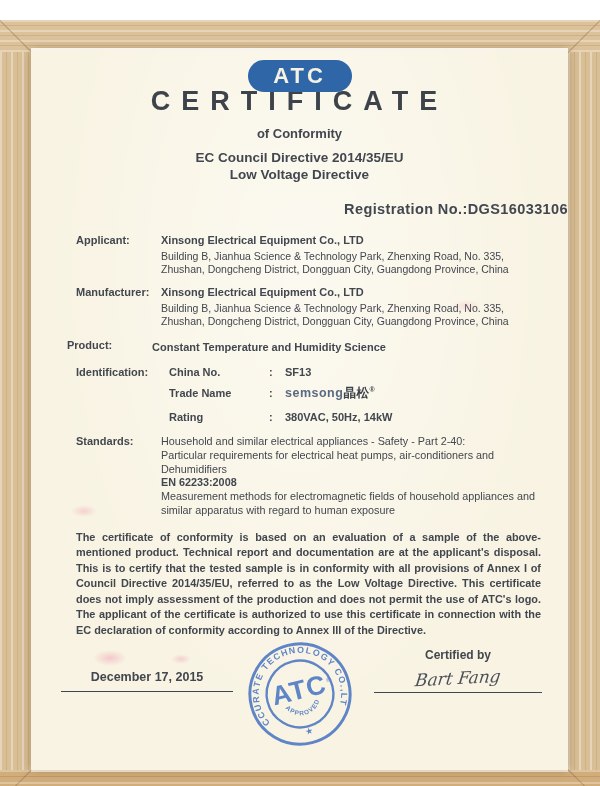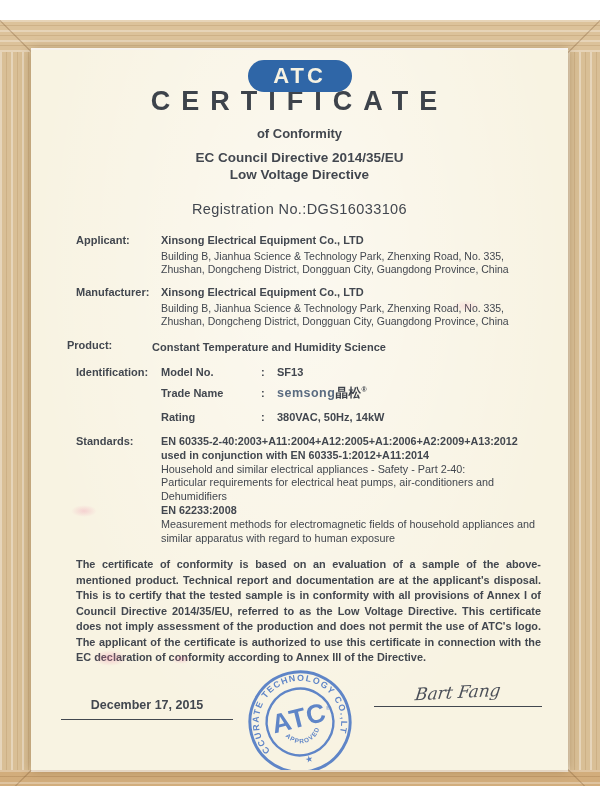--- a/index.html
+++ b/index.html
@@ -47,21 +47,21 @@
   .s4 { left:420px; top:250px; width:30px; height:12px; background:radial-gradient(rgba(236,120,160,.18), rgba(0,0,0,0) 70%); }
 
   
   .logo-pill { width:104px; height:32px; margin:10px auto 0; background:#2f66a7; border-radius:16px;
     display:flex; align-items:center; justify-content:center; position:relative; z-index:2;
     color:#f6f2e2; font-weight:bold; font-size:22px; letter-spacing:3px; }
   .title { text-align:center; font-size:27px; font-weight:bold; letter-spacing:11px; color:#3d434b;
     margin-top:-6px; position:relative; z-index:1; }
   .subtitle { text-align:center; font-size:13px; font-weight:bold; margin-top:9px; }
   .directive { text-align:center; font-size:13.5px; font-weight:bold; line-height:1.25; margin-top:9px; }
-  .registration { text-align:center; font-size:14.5px; font-weight:normal; margin-top:17px; letter-spacing:.4px; }
+  .registration { text-align:right; font-size:14.5px; font-weight:bold; margin-top:17px; letter-spacing:.4px; }
 
   
   .fields { margin-top:17px; }
   .frow { display:grid; grid-template-columns:85px 1fr; padding:0 26px 0 45px; margin-bottom:11px; }
   .flabel { font-weight:bold; font-size:11px; }
   .fname { font-weight:bold; font-size:11px; }
   .faddr { font-size:10.5px; line-height:1.22; margin-top:4px; }
   .fvalue { font-weight:bold; font-size:11px; }
   .prod-row .fvalue { margin-top:2px; }
 
@@ -138,43 +138,42 @@
           <div class="fname">Xinsong Electrical Equipment Co., LTD</div>
           <div class="faddr">Building B, Jianhua Science &amp; Technology Park, Zhenxing Road, No. 335, Zhushan, Dongcheng District, Dongguan City, Guangdong Province, China</div>
         </div>
       </div>
 
       <div class="frow prod-row" style="margin-bottom:13px;padding-left:36px;">
         <div class="flabel">Product:</div>
         <div class="fvalue">Constant Temperature and Humidity Science</div>
       </div>
 
-      <div class="frow" style="margin-bottom:12px;">
+      <div class="frow" style="margin-bottom:12px;gap:8px;">
         <div class="flabel">Identification:</div>
         <div class="ident-sub">
-          <div class="k">Model No.</div>
+          <div class="k">China No.</div>
           <div class="c">:</div>
           <div class="v">SF13</div>
 
           <div class="k">Trade Name</div>
           <div class="c">:</div>
           <div class="v brand">
             <span>semsong</span><span class="cjk">晶松</span><sup>®</sup>
           </div>
 
           <div class="k">Rating</div>
           <div class="c">:</div>
           <div class="v">380VAC, 50Hz, 14kW</div>
         </div>
       </div>
 
       <div class="frow" style="margin-bottom:0;">
         <div class="flabel">Standards:</div>
         <div>
-          <div class="std-line std-bold">EN 60335-2-40:2003+A11:2004+A12:2005+A1:2006+A2:2009+A13:2012 used in conjunction with EN 60335-1:2012+A11:2014</div>
           <div class="std-line">Household and similar electrical appliances - Safety - Part 2-40:</div>
           <div class="std-line">Particular requirements for electrical heat pumps, air-conditioners and Dehumidifiers</div>
           <div class="std-line std-bold">EN 62233:2008</div>
           <div class="std-line">Measurement methods for electromagnetic fields of household appliances and similar apparatus with regard to human exposure</div>
         </div>
       </div>
     </div>
 
     <div class="body-par">The certificate of conformity is based on an evaluation of a sample of the above-mentioned product. Technical report and documentation are at the applicant's disposal. This is to certify that the tested sample is in conformity with all provisions of Annex I of Council Directive 2014/35/EU, referred to as the Low Voltage Directive. This certificate does not imply assessment of the production and does not permit the use of ATC's logo. The applicant of the certificate is authorized to use this certificate in connection with the EC declaration of conformity according to Annex III of the Directive.</div>
 
@@ -199,19 +198,20 @@
           <text x="55" y="60" text-anchor="middle" font-size="27" font-weight="bold" fill="#4a76c4" letter-spacing="1" font-family="Liberation Sans, sans-serif">ATC</text>
           <text x="84" y="50" font-size="6" fill="#4a76c4">®</text>
           <text font-size="6.5" font-weight="bold" fill="#4a76c4" letter-spacing="1" font-family="Liberation Sans, sans-serif">
             <textPath href="#apprPath" startOffset="50%" text-anchor="middle">APPROVED</textPath>
           </text>
           <text x="55" y="97" text-anchor="middle" font-size="9" fill="#4a76c4">★</text>
         </svg>
       </div>
 
       <div class="cert-block">
+        <div class="cert-label">Certified by</div>
         <div class="signature">Bart Fang</div>
         <div class="sig-line"></div>
       </div>
     </div>
 
   </div>
 </div>
 
 </body></html>

